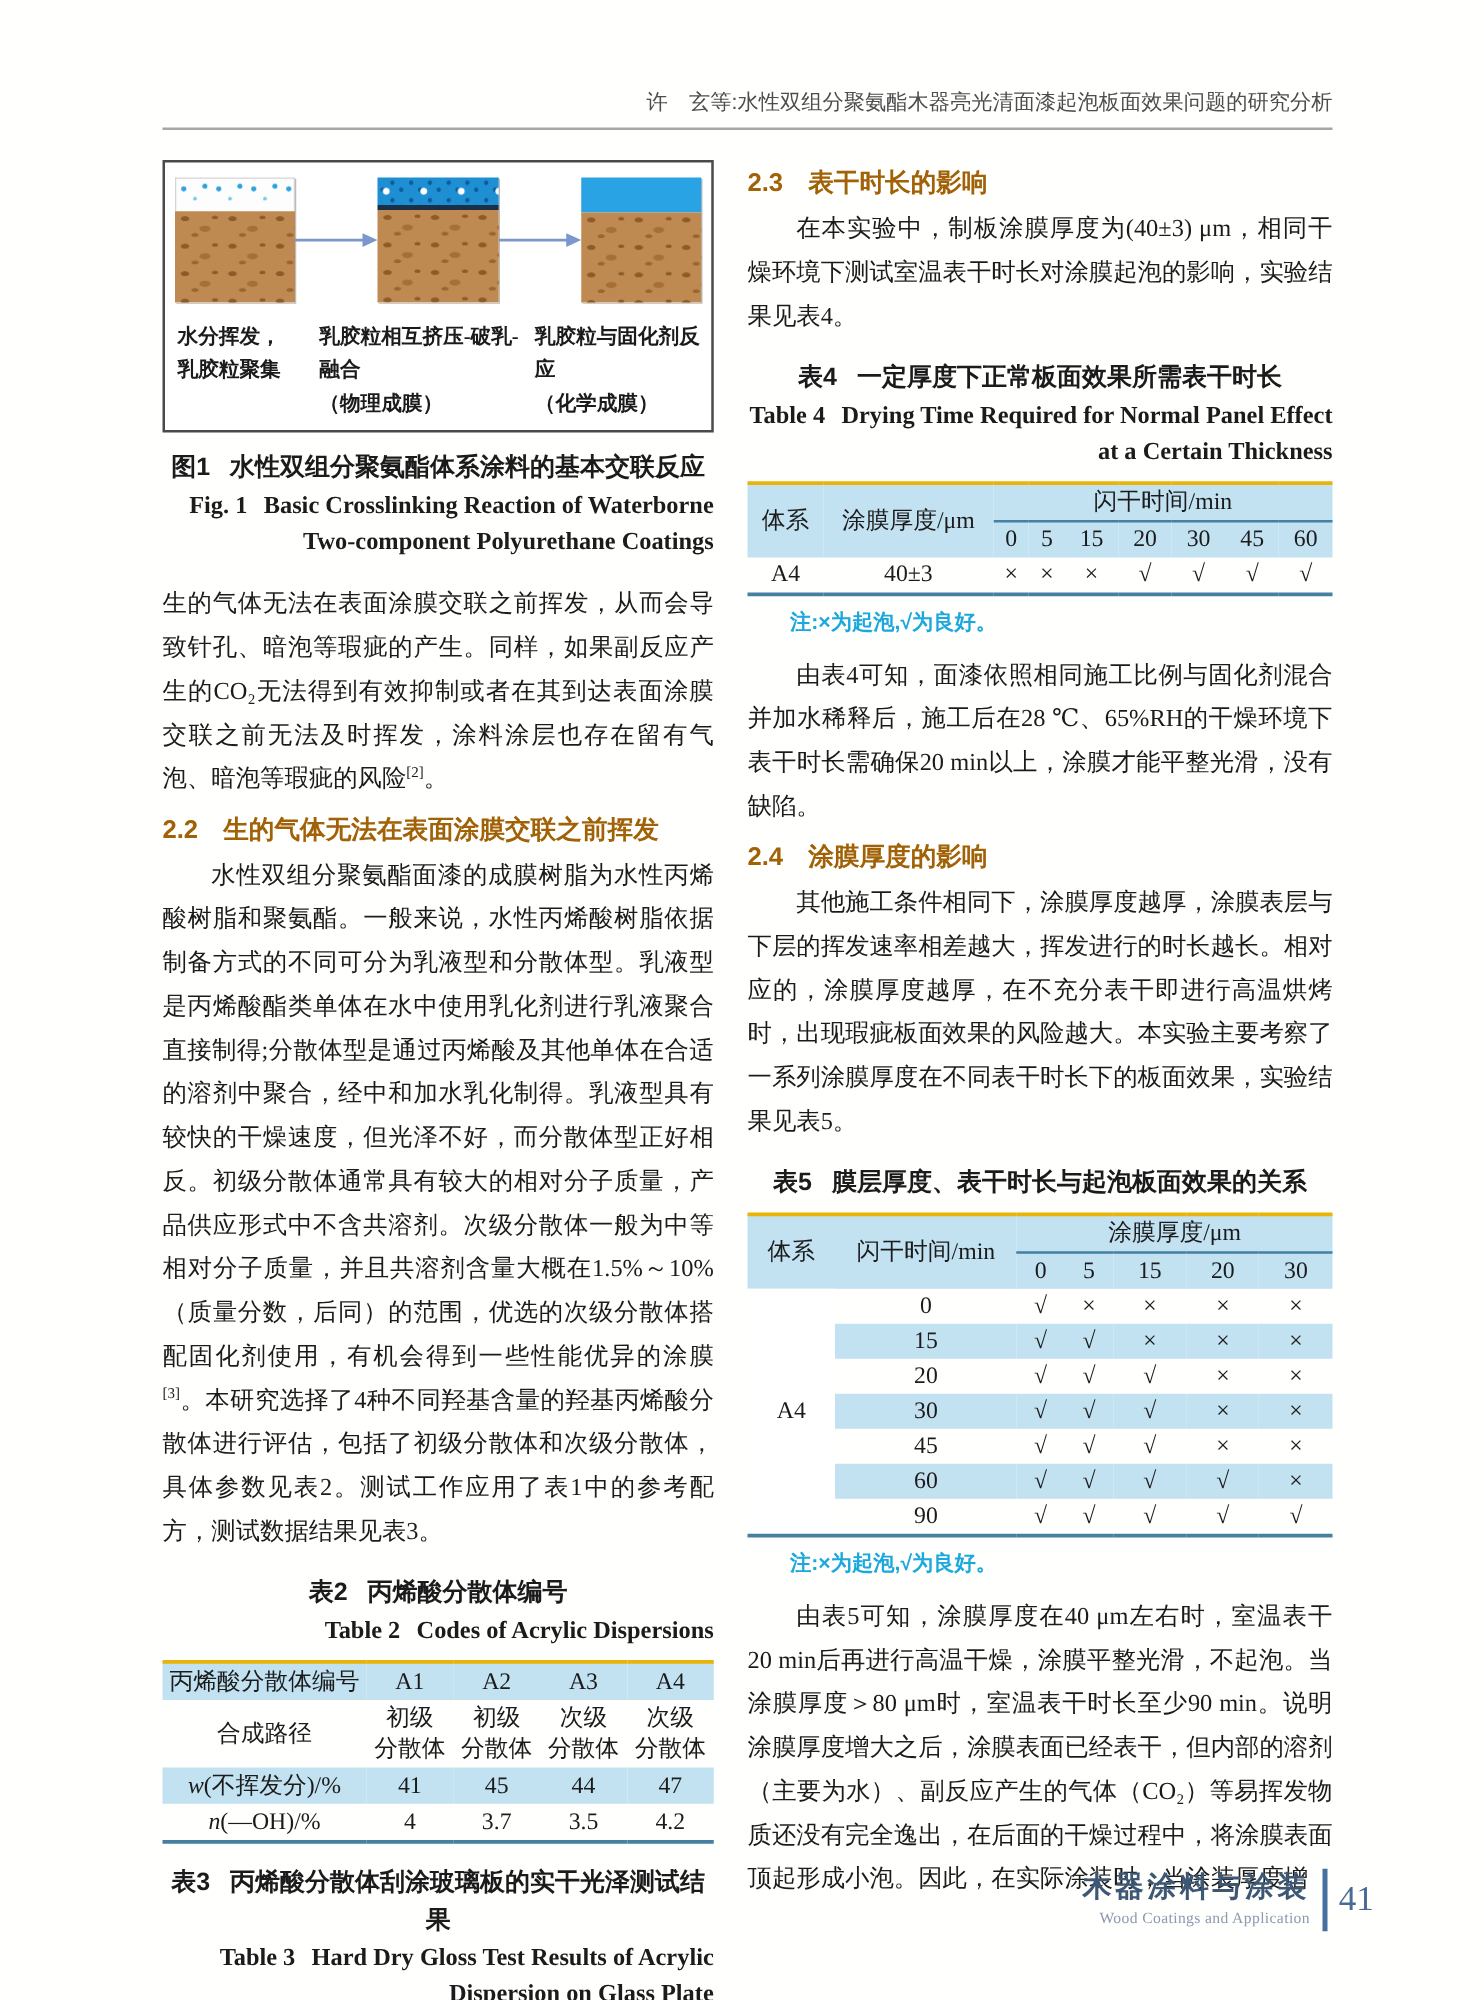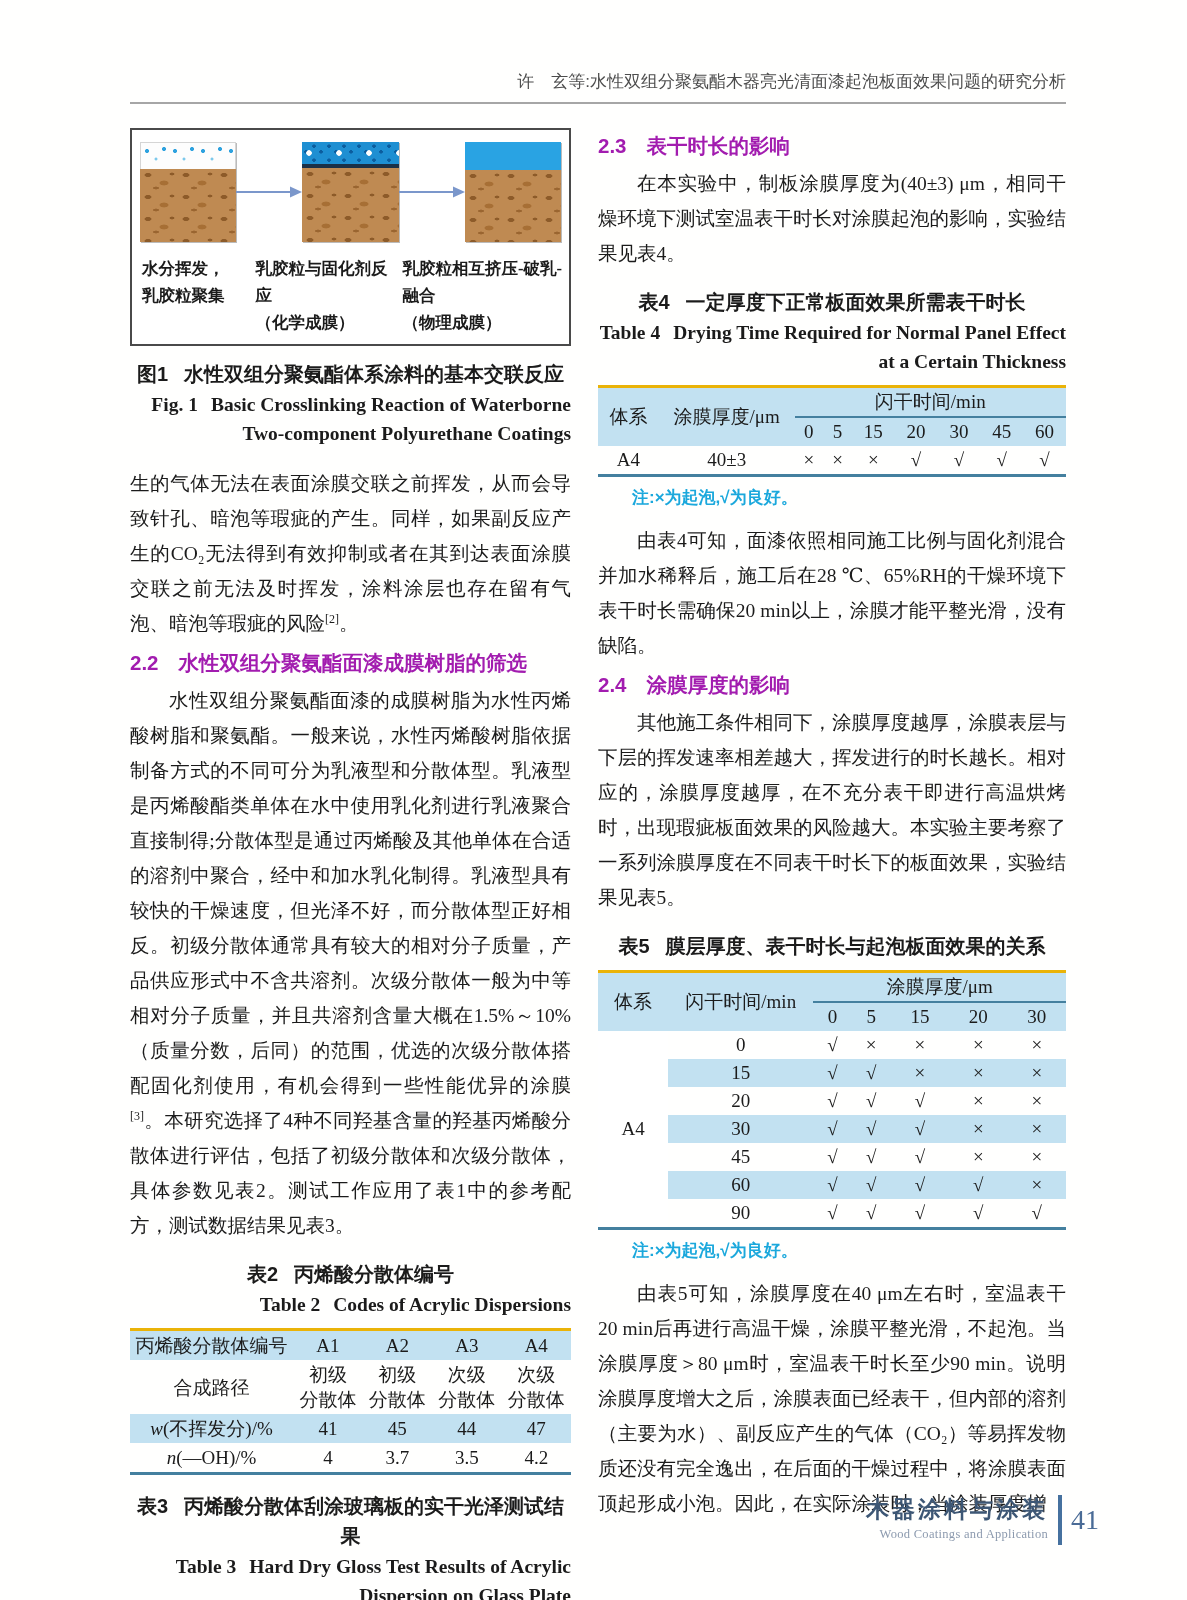--- a/index.html
+++ b/index.html
@@ -13,21 +13,21 @@
 
   
   .columns{position:absolute;top:124px;left:130px;width:936px;display:flex;gap:27px;}
   .col-left{flex:0 0 441px;width:441px;}
   .col-right{flex:1;min-width:0;}
 
   .body-text{font-size:19.5px;line-height:35px;text-align:justify;margin:0;}
   .indent{text-indent:2em;}
   sup{font-size:12px;line-height:0;}
 
-  .section-heading{font-family:"Liberation Sans","DejaVu Sans",sans-serif;color:#a21caf;
+  .section-heading{font-family:"Liberation Sans","DejaVu Sans",sans-serif;color:#a16207;
         font-weight:bold;font-size:20.5px;margin:8px 0 6px;}
   .section-heading .sec-num{margin-right:20px;}
 
   
   .fig-box{border:2px solid #4a4a4a;background:#fff;padding:12px 8px 8px;margin-top:4px;}
   .fig-row{display:flex;align-items:flex-start;}
   .fig-panel{width:116px;height:100px;display:flex;flex-direction:column;box-shadow:1px 1px 0 #bbb;}
   .strip-particles{height:26px;background:#fdfdfd;border:1px solid #d5d5d5;border-bottom:none;
         background-image:
           radial-gradient(circle 3.2px at 6px 8px,#2ea2df 58%,transparent 70%),
@@ -128,42 +128,42 @@
           <div class="fig-panel">
             <div class="strip-film"></div>
             <div class="strip-wood"></div>
           </div>
         </div>
         <div class="fig-labels">
           <div class="fig-label l1">
             <div>水分挥发，</div>
             <div>乳胶粒聚集</div>
           </div>
+          <div class="fig-label l2">
+            <div>乳胶粒相互挤压-破乳-融合</div>
+            <div>（物理成膜）</div>
+          </div>
           <div class="fig-label l3">
             <div>乳胶粒与固化剂反应</div>
             <div>（化学成膜）</div>
           </div>
-          <div class="fig-label l2">
-            <div>乳胶粒相互挤压-破乳-融合</div>
-            <div>（物理成膜）</div>
-          </div>
         </div>
       </div>
 
       <div class="caption-zh">
         <span class="cap-label">图1</span><span>水性双组分聚氨酯体系涂料的基本交联反应</span>
       </div>
       <div class="caption-en">
         <span class="cap-label">Fig. 1</span><span>Basic Crosslinking Reaction of Waterborne Two-component Polyurethane Coatings</span>
       </div>
 
       <p class="body-text" style="margin-top:18px;"><span>生的气体无法在表面涂膜交联之前挥发，从而会导致针孔、暗泡等瑕疵的产生。同样，如果副反应产生的CO₂无法得到有效抑制或者在其到达表面涂膜交联之前无法及时挥发，涂料涂层也存在留有气泡、暗泡等瑕疵的风险</span><sup>[2]</sup><span>。</span></p>
 
       <div class="section-heading">
-        <span class="sec-num">2.2</span><span>水性双组分聚氨酯面漆成膜树脂的筛选</span>
+        <span class="sec-num">2.2</span><span>生的气体无法在表面涂膜交联之前挥发</span>
       </div>
 
       <p class="body-text indent"><span>水性双组分聚氨酯面漆的成膜树脂为水性丙烯酸树脂和聚氨酯。一般来说，水性丙烯酸树脂依据制备方式的不同可分为乳液型和分散体型。乳液型是丙烯酸酯类单体在水中使用乳化剂进行乳液聚合直接制得;分散体型是通过丙烯酸及其他单体在合适的溶剂中聚合，经中和加水乳化制得。乳液型具有较快的干燥速度，但光泽不好，而分散体型正好相反。初级分散体通常具有较大的相对分子质量，产品供应形式中不含共溶剂。次级分散体一般为中等相对分子质量，并且共溶剂含量大概在1.5%～10%（质量分数，后同）的范围，优选的次级分散体搭配固化剂使用，有机会得到一些性能优异的涂膜</span><sup>[3]</sup><span>。本研究选择了4种不同羟基含量的羟基丙烯酸分散体进行评估，包括了初级分散体和次级分散体，具体参数见表2。测试工作应用了表1中的参考配方，测试数据结果见表3。</span></p>
 
       <div class="tbl-section">
         <div class="caption-zh" style="margin-top:10px;">
           <span class="cap-label">表2</span><span>丙烯酸分散体编号</span>
         </div>
         <div class="caption-en">
           <span class="cap-label">Table 2</span><span>Codes of Acrylic Dispersions</span>

